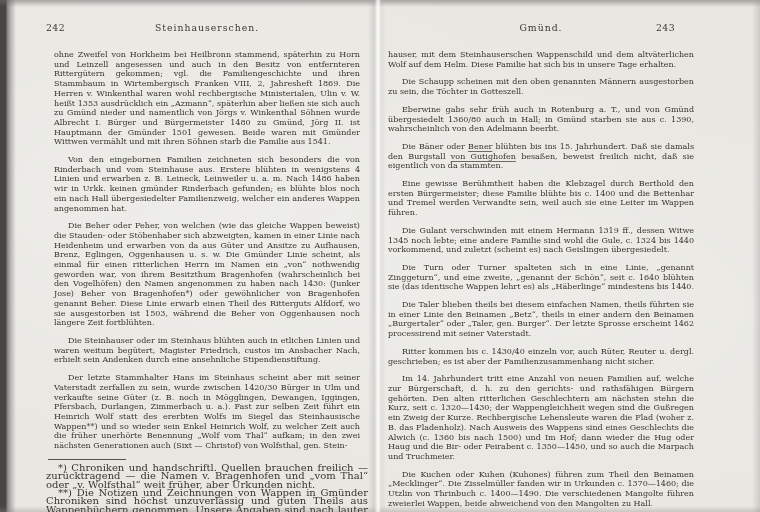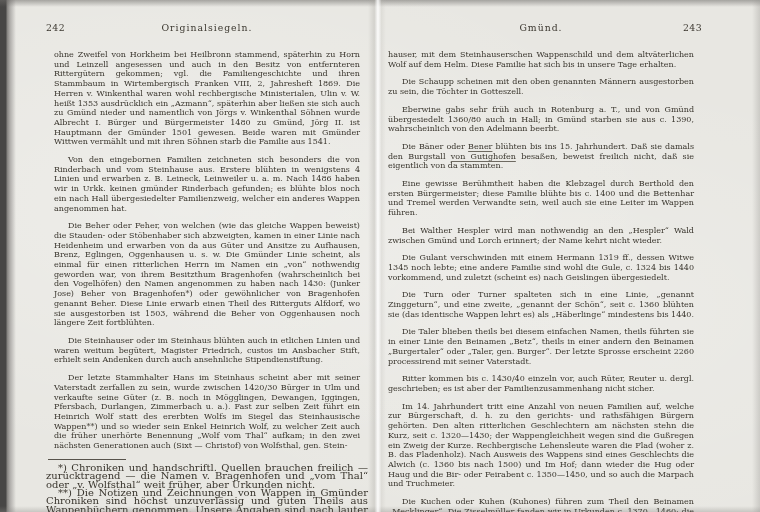--- a/index.html
+++ b/index.html
@@ -33,21 +33,21 @@
     background:linear-gradient(90deg,
       rgba(170,168,162,0) 0%, rgba(160,158,152,.30) 35%,
       rgba(255,255,255,.85) 55%, rgba(185,183,177,.22) 75%,
       rgba(232,231,226,0) 100%);
   }
   .page { position:absolute; top:22px; width:322px; }
   .page-left  { left:46px; }
   .page-right { left:380px; }
   .page-header { display:flex; align-items:baseline; font-size:9.3px; letter-spacing:.4px; color:#3b372f; }
   .page-header .side { width:46px; }
-  .page-header .side.right { text-align:right; }
+  .page-header .side.right { }
   .running-title { flex:1; text-align:center; letter-spacing:1px; }
   .page-body { margin-top:17px; text-align:justify; font-size:8px; line-height:9.7px; }
   .page-body p { margin:8px; text-indent:14px; }
   .page-body p:first-child { text-indent:0; }
   .footnote-divider { width:78px; height:0; border-top:1px solid #57534b; margin:7px 0 4px 2px; }
   .footnotes { font-size:10px; line-height:8.4px; text-align:justify; }
   .footnotes p { margin:0; text-indent:12px; }
   .pencil-underline {
     text-decoration:underline;
     text-decoration-color:#6e6a61;
@@ -61,28 +61,28 @@
 <div class="scan">
   <div class="edge-left"></div>
   <div class="edge-top"></div>
   <div class="edge-bottom"></div>
   <div class="edge-right"></div>
   <div class="gutter"></div>
 
   <div class="page page-left">
     <div class="page-header">
       <span class="side">242</span>
-      <span class="running-title">Originalsiegeln.</span>
+      <span class="running-title">Steinhauserschen.</span>
       <span class="side right"></span>
     </div>
     <div class="page-body">
         <p class="">ohne Zweifel von Horkheim bei Heilbronn stammend, späterhin zu Horn und Leinzell angesessen und auch in den Besitz von entfernteren Rittergütern gekommen; vgl. die Familiengeschichte und ihren Stammbaum in Wirtembergisch Franken VIII, 2, Jahresheft 1869. Die Herren v. Winkenthal waren wohl rechbergische Ministerialen, Ulin v. W. heißt 1353 ausdrücklich ein „Azmann“, späterhin aber ließen sie sich auch zu Gmünd nieder und namentlich von Jörgs v. Winkenthal Söhnen wurde Albrecht I. Bürger und Bürgermeister 1480 zu Gmünd, Jörg II. ist Hauptmann der Gmünder 1501 gewesen. Beide waren mit Gmünder Wittwen vermählt und mit ihren Söhnen starb die Familie aus 1541.</p>
         <p class="">Von den eingebornen Familien zeichneten sich besonders die von Rinderbach und vom Steinhause aus. Erstere blühten in wenigstens 4 Linien und erwarben z. B. Leineck, Leinweiler u. a. m. Nach 1486 haben wir in Urkk. keinen gmünder Rinderbach gefunden; es blühte blos noch ein nach Hall übergesiedelter Familienzweig, welcher ein anderes Wappen angenommen hat.</p>
         <p class="">Die Beher oder Feher, von welchen (wie das gleiche Wappen beweist) die Stauden- oder Stöbenhaber sich abzweigten, kamen in einer Linie nach Heidenheim und erwarben von da aus Güter und Ansitze zu Aufhausen, Brenz, Eglingen, Oggenhausen u. s. w. Die Gmünder Linie scheint, als einmal für einen ritterlichen Herrn im Namen ein „von“ nothwendig geworden war, von ihrem Besitzthum Bragenhofen (wahrscheinlich bei den Vogelhöfen) den Namen angenommen zu haben nach 1430: (Junker Jose) Beher von Bragenhofen*) oder gewöhnlicher von Bragenhofen genannt Beher. Diese Linie erwarb einen Theil des Ritterguts Alfdorf, wo sie ausgestorben ist 1503, während die Beher von Oggenhausen noch längere Zeit fortblühten.</p>
-        <p class="">Die Steinhauser oder im Steinhaus blühten auch in etlichen Linien und waren weitum begütert, Magister Friedrich, custos im Ansbacher Stift, erhielt sein Andenken durch auch ansehnliche Stipendienstiftung.</p>
+        <p class="">Die Steinhauser oder im Steinhaus blühten auch in etlichen Linien und waren weitum begütert, Magister Friedrich, custos im Ansbacher Nach, erhielt sein Andenken durch eine ansehnliche Stipendienstiftung.</p>
         <p class="">Der letzte Stammhalter Hans im Steinhaus scheint aber mit seiner Vaterstadt zerfallen zu sein, wurde zwischen 1420/30 Bürger in Ulm und verkaufte seine Güter (z. B. noch in Mögglingen, Dewangen, Iggingen, Pfersbach, Durlangen, Zimmerbach u. a.). Fast zur selben Zeit führt ein Heinrich Wolf statt des ererbten Wolfs im Siegel das Steinhausische Wappen**) und so wieder sein Enkel Heinrich Wolf, zu welcher Zeit auch die früher unerhörte Benennung „Wolf vom Thal“ aufkam; in den zwei nächsten Generationen auch (Sixt — Christof) von Wolfsthal, gen. Stein-</p>
       </div>
     <div class="footnote-divider"></div>
     <div class="footnotes">
         <p class="">*) Chroniken und handschriftl. Quellen brauchen freilich — zurücktragend — die Namen v. Bragenhofen und „vom Thal“ oder „v. Wolfsthal“ weit früher, aber Urkunden nicht.</p>
         <p class="">**) Die Notizen und Zeichnungen von Wappen in Gmünder Chroniken sind höchst unzuverlässig und guten Theils aus Wappenbüchern genommen. Unsere Angaben sind nach lauter Originalsiegeln.</p>
       </div>
   </div>
 
   <div class="page page-right">
@@ -90,22 +90,21 @@
       <span class="side"></span>
       <span class="running-title">Gmünd.</span>
       <span class="side right">243</span>
     </div>
     <div class="page-body">
         <p class="">hauser, mit dem Steinhauserschen Wappenschild und dem altväterlichen Wolf auf dem Helm. Diese Familie hat sich bis in unsere Tage erhalten.</p>
         <p class="">Die Schaupp scheinen mit den oben genannten Männern ausgestorben zu sein, die Töchter in Gotteszell.</p>
         <p class="">Eberwine gabs sehr früh auch in Rotenburg a. T., und von Gmünd übergesiedelt 1360/80 auch in Hall; in Gmünd starben sie aus c. 1390, wahrscheinlich von den Adelmann beerbt.</p>
         <p class="">Die Bäner oder <span class="pencil-underline">Bener</span> blühten bis ins 15. Jahrhundert. Daß sie damals den Burgstall <span class="pencil-underline">von Gutighofen</span> besaßen, beweist freilich nicht, daß sie eigentlich von da stammten.</p>
         <p class="">Eine gewisse Berühmtheit haben die Klebzagel durch Berthold den ersten Bürgermeister; diese Familie blühte bis c. 1400 und die Bettenhar und Tremel werden Verwandte sein, weil auch sie eine Leiter im Wappen führen.</p>
-        <p class="">Bei Walther Hespler wird man nothwendig an den „Hespler“ Wald zwischen Gmünd und Lorch erinnert; der Name kehrt nicht wieder.</p>
         <p class="">Die Gulant verschwinden mit einem Hermann 1319 ff., dessen Witwe 1345 noch lebte; eine andere Familie sind wohl die Gule, c. 1324 bis 1440 vorkommend, und zuletzt (scheint es) nach Geislingen übergesiedelt.</p>
-        <p class="">Die Turn oder Turner spalteten sich in eine Linie, „genannt Zinggeturn“, und eine zweite, „genannt der Schön“, seit c. 1360 blühten sie (das identische Wappen lehrt es) als „Häberlinge“ mindestens bis 1440.</p>
-        <p class="">Die Taler blieben theils bei diesem einfachen Namen, theils führten sie in einer Linie den Beinamen „Betz“, theils in einer andern den Beinamen „Burgertaler“ oder „Taler, gen. Burger“. Der letzte Sprosse erscheint 2260 processirend mit seiner Vaterstadt.</p>
+        <p class="">Die Turn oder Turner spalteten sich in eine Linie, „genannt Zinggeturn“, und eine zweite, „genannt der Schön“, seit c. 1640 blühten sie (das identische Wappen lehrt es) als „Häberlinge“ mindestens bis 1440.</p>
+        <p class="">Die Taler blieben theils bei diesem einfachen Namen, theils führten sie in einer Linie den Beinamen „Betz“, theils in einer andern den Beinamen „Burgertaler“ oder „Taler, gen. Burger“. Der letzte Sprosse erscheint 1462 processirend mit seiner Vaterstadt.</p>
         <p class="">Ritter kommen bis c. 1430/40 einzeln vor, auch Rüter, Reuter u. dergl. geschrieben; es ist aber der Familienzusammenhang nicht sicher.</p>
         <p class="">Im 14. Jahrhundert tritt eine Anzahl von neuen Familien auf, welche zur Bürgerschaft, d. h. zu den gerichts- und rathsfähigen Bürgern gehörten. Den alten ritterlichen Geschlechtern am nächsten stehn die Kurz, seit c. 1320—1430; der Wappengleichheit wegen sind die Gußregen ein Zweig der Kurze. Rechbergische Lehensleute waren die Flad (woher z. B. das Fladenholz). Nach Ausweis des Wappens sind eines Geschlechts die Alwich (c. 1360 bis nach 1500) und Im Hof; dann wieder die Hug oder Haug und die Bir- oder Feirabent c. 1350—1450, und so auch die Marpach und Truchmeier.</p>
         <p class="">Die Kuchen oder Kuhen (Kuhones) führen zum Theil den Beinamen „Mecklinger“. Die Zisselmüller fanden wir in Urkunden c. 1370—1460; die Utzlin von Thrinbuch c. 1400—1490. Die verschiedenen Mangolte führen zweierlei Wappen, beide abweichend von den Mangolten zu Hall.</p>
       </div>
   </div>
 </div>
 
 </body></html>

